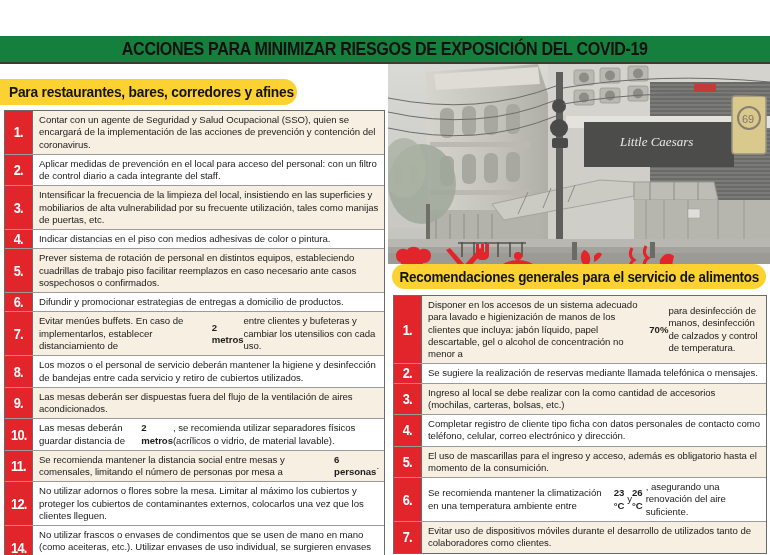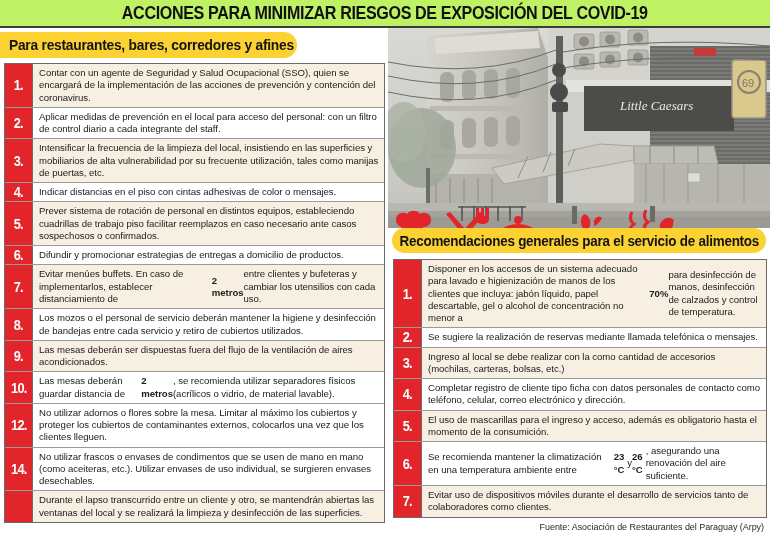--- a/index.html
+++ b/index.html
@@ -17,22 +17,23 @@
     position: relative;
   }
 
   
   .page-header {
     height: 28px;
     border-bottom: 2px solid #3b3b3b;
     display: flex;
     align-items: center;
     justify-content: center;
-    background: #bef264;
+    background: #15803d;
     box-sizing: border-box;
+    margin-top: 36px;
   }
   .page-title {
     font-size: 17.5px;
     font-weight: bold;
     letter-spacing: -0.4px;
     transform: scaleX(0.92);
     transform-origin: center;
     white-space: nowrap;
     color: #111111;
     text-transform: uppercase;
@@ -74,21 +75,21 @@
     font-weight: bold;
     color: #141414;
     letter-spacing: -0.25px;
     transform: scaleX(0.95);
     transform-origin: left center;
     white-space: nowrap;
   }
   .banner-left {
     width: 297px;
     padding-left: 9px;
-    margin-top: 4px;
+    margin-top: 15px;
   }
   .banner-right {
     width: 374px;
     margin: 0 auto;
     border-radius: 14px;
     height: 25px;
     justify-content: center;
     position: relative;
     z-index: 4;
   }
@@ -213,21 +214,21 @@
         <div class="row alt">
           <div class="row-num">
             <span>3.</span>
           </div>
           <div class="row-text">Intensificar la frecuencia de la limpieza del local, insistiendo en las superficies y mobiliarios de alta vulnerabilidad por su frecuente utilización, tales como manijas de puertas, etc.</div>
         </div>
         <div class="row">
           <div class="row-num">
             <span>4.</span>
           </div>
-          <div class="row-text">Indicar distancias en el piso con cintas adhesivas de color o mensajes.</div>
+          <div class="row-text">Indicar distancias en el piso con medios adhesivas de color o pintura.</div>
         </div>
         <div class="row alt">
           <div class="row-num">
             <span>5.</span>
           </div>
           <div class="row-text">Prever sistema de rotación de personal en distintos equipos, estableciendo cuadrillas de trabajo piso facilitar reemplazos en caso necesario ante casos sospechosos o confirmados.</div>
         </div>
         <div class="row">
           <div class="row-num">
             <span>6.</span>
@@ -250,20 +251,26 @@
           <div class="row-num">
             <span>9.</span>
           </div>
           <div class="row-text">Las mesas deberán ser dispuestas fuera del flujo de la ventilación de aires acondicionados.</div>
         </div>
         <div class="row">
           <div class="row-num">
             <span>10.</span>
           </div>
           <div class="row-text">Las mesas deberán guardar distancia de <b>2 metros</b>, se recomienda utilizar separadores físicos (acrílicos o vidrio, de material lavable).</div>
+        </div>
+        <div class="row alt">
+          <div class="row-num">
+            <span>11.</span>
+          </div>
+          <div class="row-text">Se recomienda mantener la distancia social entre mesas y comensales, limitando el número de personas por mesa a <b>6 personas</b>.</div>
         </div>
         <div class="row">
           <div class="row-num">
             <span>12.</span>
           </div>
           <div class="row-text">No utilizar adornos o flores sobre la mesa. Limitar al máximo los cubiertos y proteger los cubiertos de contaminantes externos, colocarlos una vez que los clientes lleguen.</div>
         </div>
         <div class="row">
           <div class="row-num">
             <span>14.</span>
@@ -494,21 +501,21 @@
         <div class="row">
           <div class="row-num">
             <span>6.</span>
           </div>
           <div class="row-text">Se recomienda mantener la climatización en una temperatura ambiente entre <b>23 °C</b> y <b>26 °C</b>, asegurando una renovación del aire suficiente.</div>
         </div>
         <div class="row alt">
           <div class="row-num">
             <span>7.</span>
           </div>
-          <div class="row-text">Evitar uso de dispositivos móviles durante el desarrollo de servicios tanto de colaboradores como clientes.</div>
+          <div class="row-text">Evitar uso de dispositivos móviles durante el desarrollo de utilizados tanto de colaboradores como clientes.</div>
         </div>
       </div>
 
     <div class="source">
       <b>Fuente:</b>
       <span>Asociación de Restaurantes del Paraguay (Arpy)</span>
     </div>
   </div>
 </div>
 

